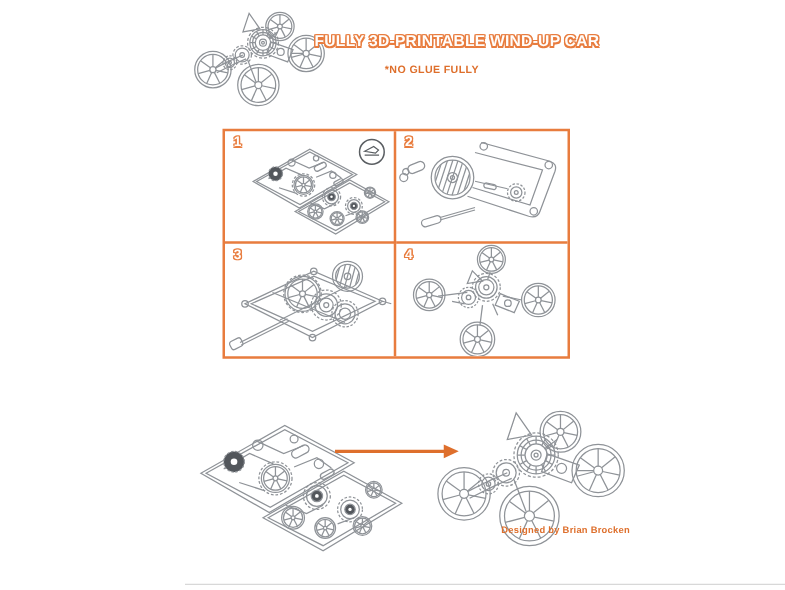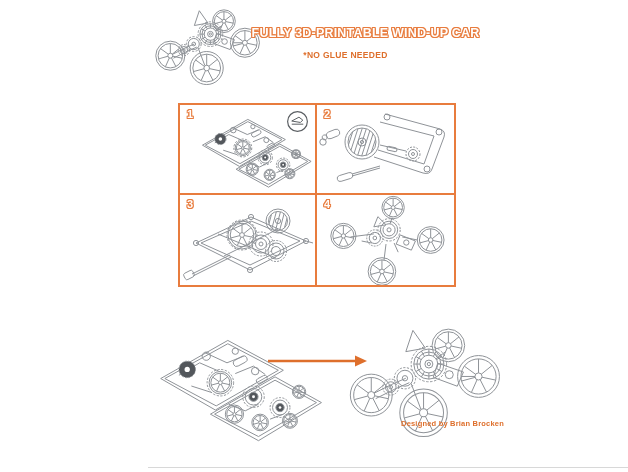--- a/index.html
+++ b/index.html
@@ -329,21 +329,21 @@
 </svg>
 
 <div class="canvas">
 
   <svg class="lineart hero-car-top" viewBox="0 0 185 135">
     <use href="#car-art"></use>
   </svg>
 
   <header class="title-block">
     <div class="title-line-1 outline-text">FULLY 3D-PRINTABLE WIND-UP CAR</div>
-    <div class="note">*NO GLUE NEEDED</div>
+    <div class="note">*NO GLUE FULLY</div>
   </header>
 
   <section class="steps-grid">
 
     <div class="cell cell-1">
       <span class="step-num outline-text">1</span>
       <svg class="knife-badge" viewBox="-12 -12 24 24">
         <circle r="10.3" fill="none" stroke="currentColor" stroke-width="1.2"></circle>
         <path d="M-6,-0.5 L1.5,-4.5 L5.5,-1.5 L3,1 Z" fill="none" stroke="currentColor" stroke-width="1"></path>
         <line x1="-6" y1="2.8" x2="6" y2="2.8" stroke="currentColor" stroke-width="1"></line>

